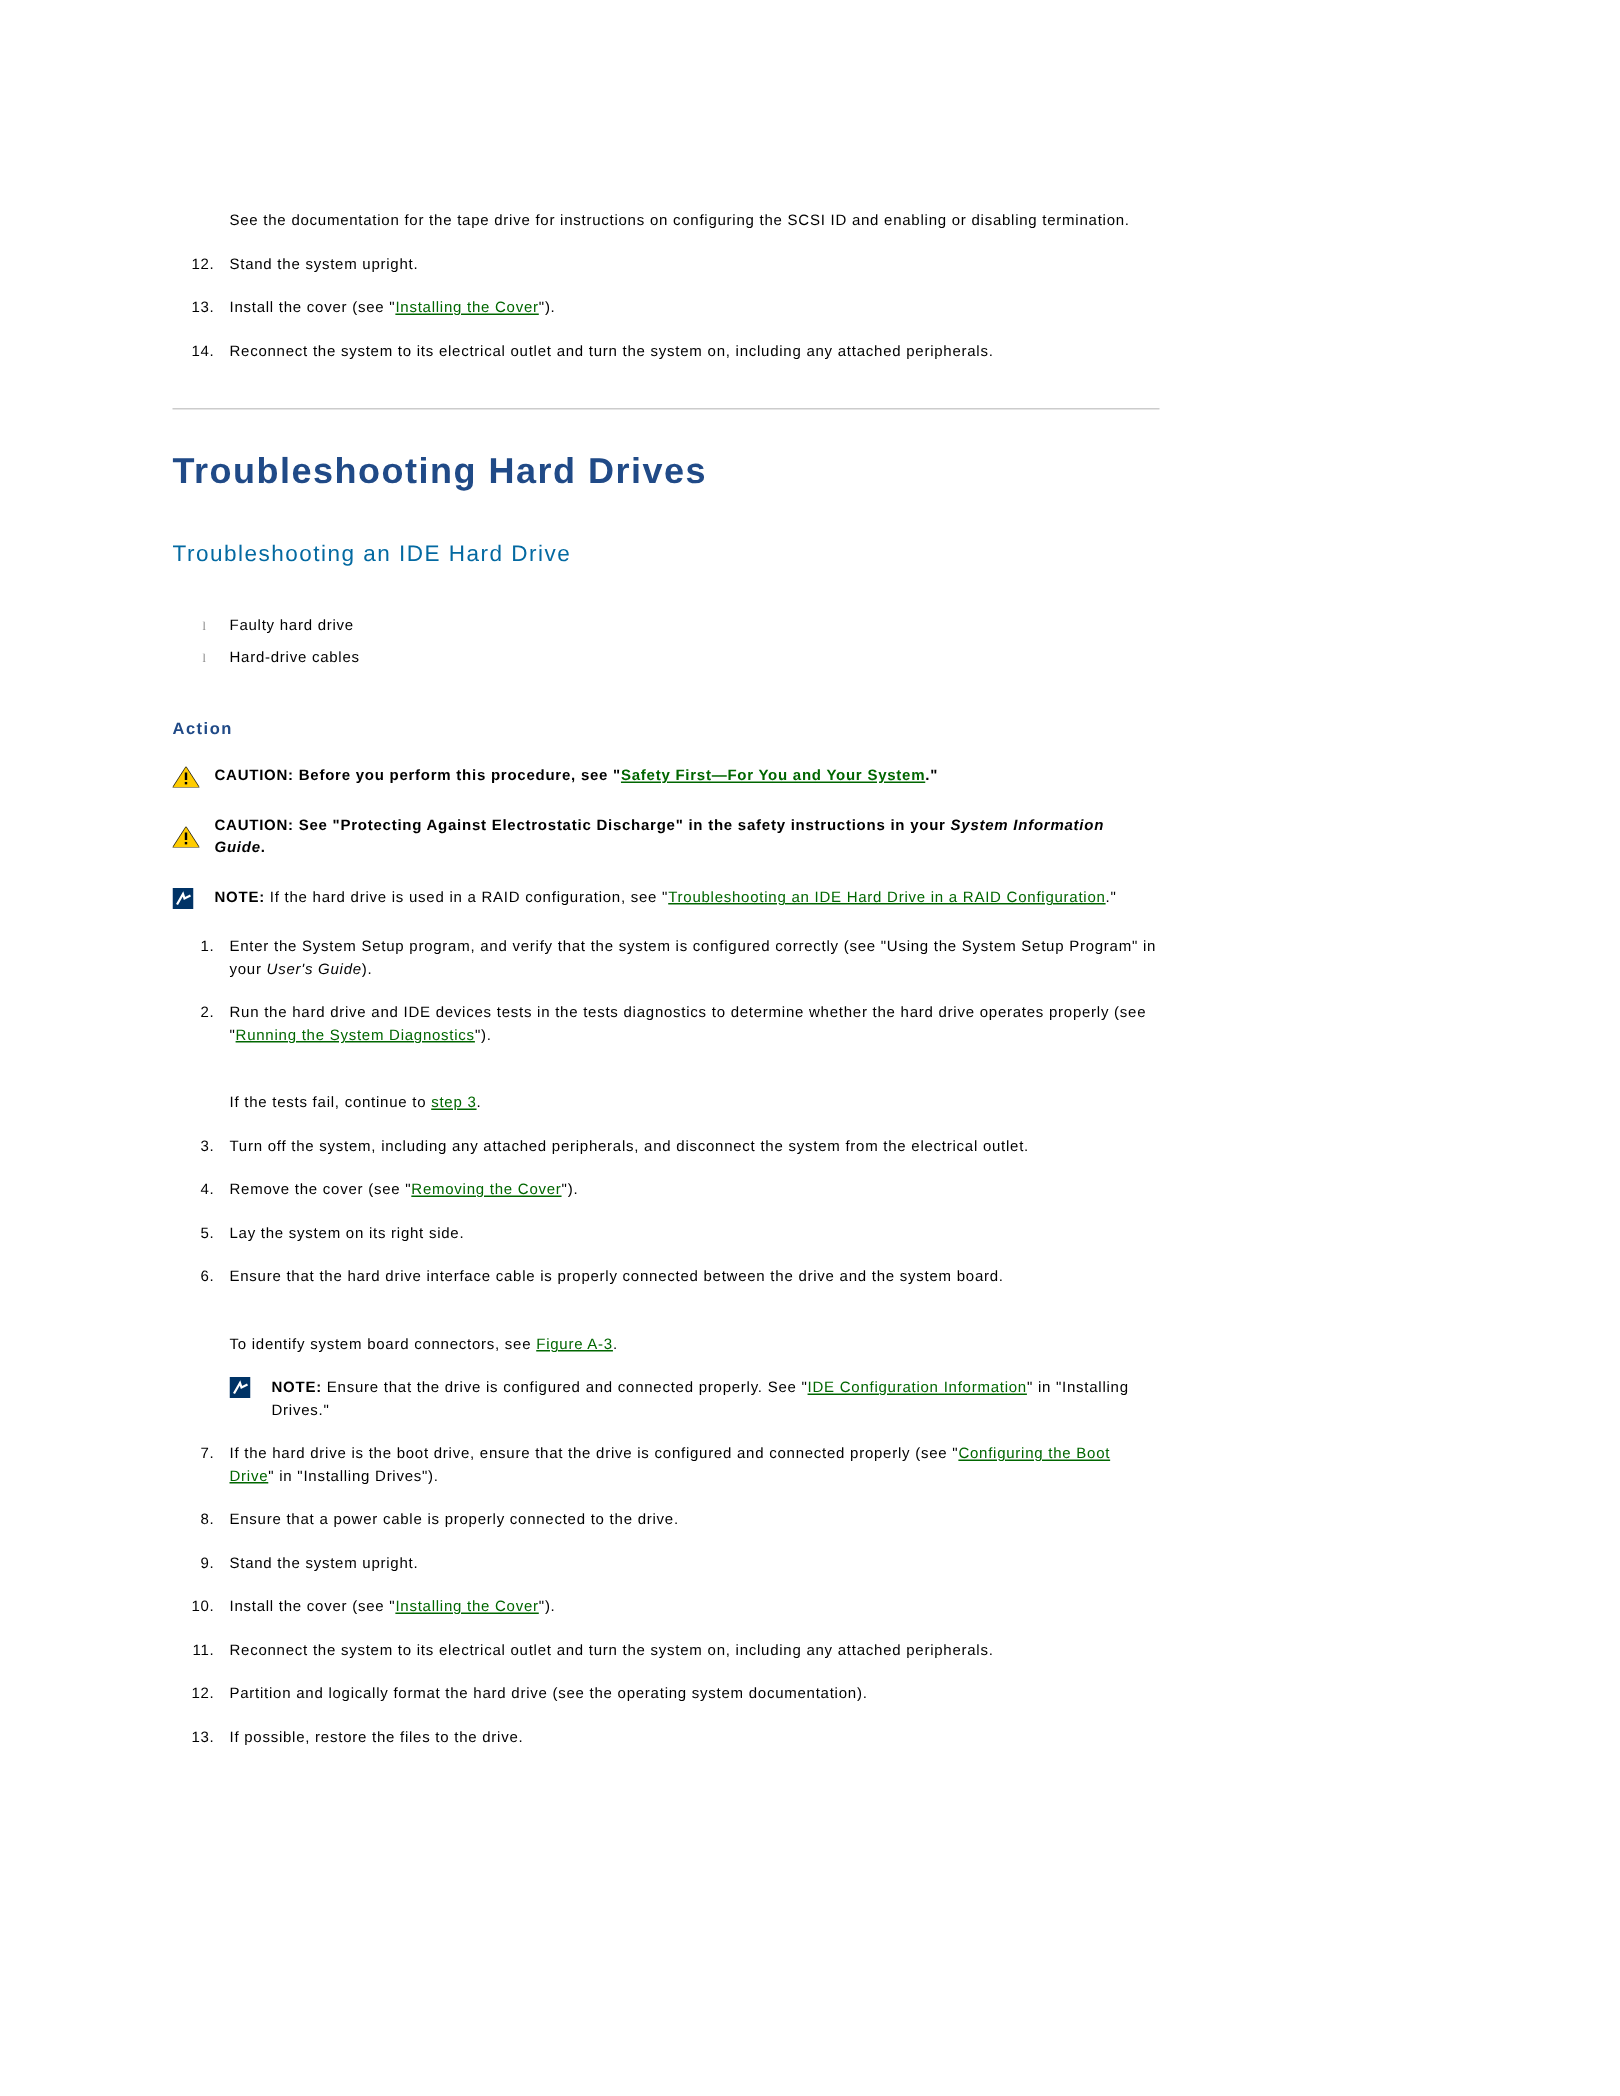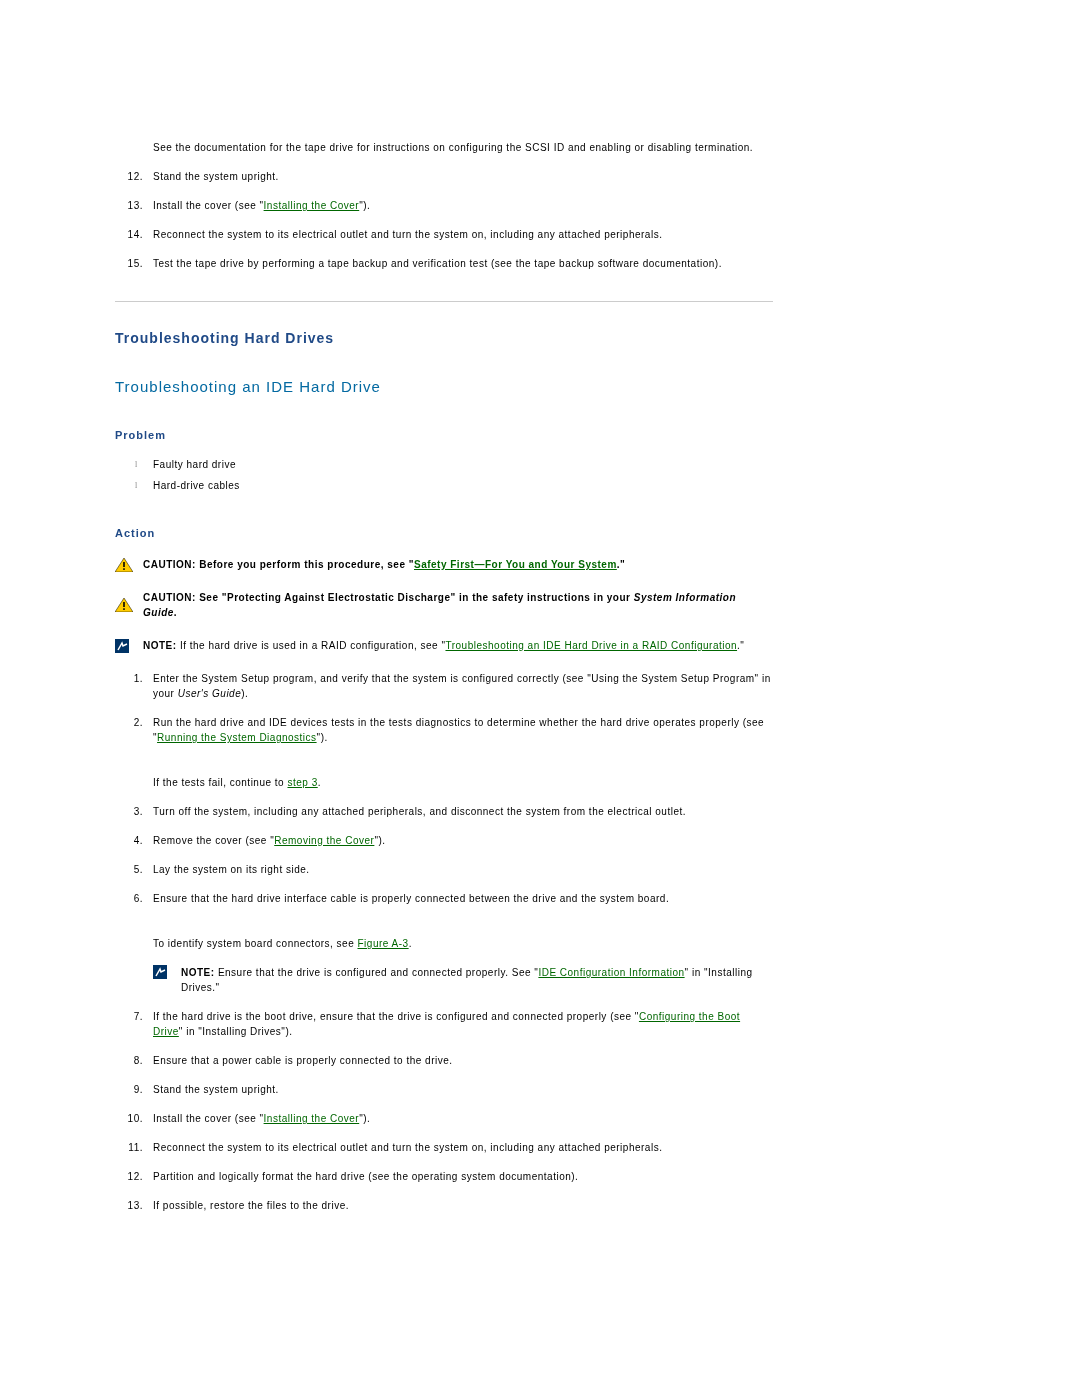--- a/index.html
+++ b/index.html
@@ -39,21 +39,21 @@
     margin-bottom: 14px;
     line-height: 1.5;
   }
   hr.divider {
     border: none;
     border-top: 1px solid #ccc;
     margin: 18px 0 28px 0;
   }
   h1.section-title {
     color: #204a87;
-    font-size: 14px;
+    font-size: 24px;
     font-weight: bold;
     letter-spacing: 1px;
     margin: 0 0 32px 0;
   }
   h2.sub-title {
     color: #0369a1;
     font-size: 15px;
     font-weight: normal;
     letter-spacing: 1px;
     margin: 0 0 34px 0;
@@ -127,33 +127,28 @@
       <span>Stand the system upright.</span>
     </li>
     <li>
       <span class="num">13.</span>
       <span>Install the cover (see "</span><a class="link">Installing the Cover</a><span>").</span>
     </li>
     <li>
       <span class="num">14.</span>
       <span>Reconnect the system to its electrical outlet and turn the system on, including any attached peripherals.</span>
     </li>
-    <li>
-      <span class="num">15.</span>
-      <span>Test the tape drive by performing a tape backup and verification test (see the tape backup software documentation).</span>
-    </li>
   </ol>
 
   <hr class="divider">
 
   <h1 class="section-title">Troubleshooting Hard Drives</h1>
 
   <h2 class="sub-title">Troubleshooting an IDE Hard Drive</h2>
 
-  <h3 class="small-head">Problem</h3>
 
   <ul class="bullets">
     <li>Faulty hard drive</li>
     <li>Hard-drive cables</li>
   </ul>
 
   <h3 class="small-head">Action</h3>
 
   <div class="actions-block">
 

